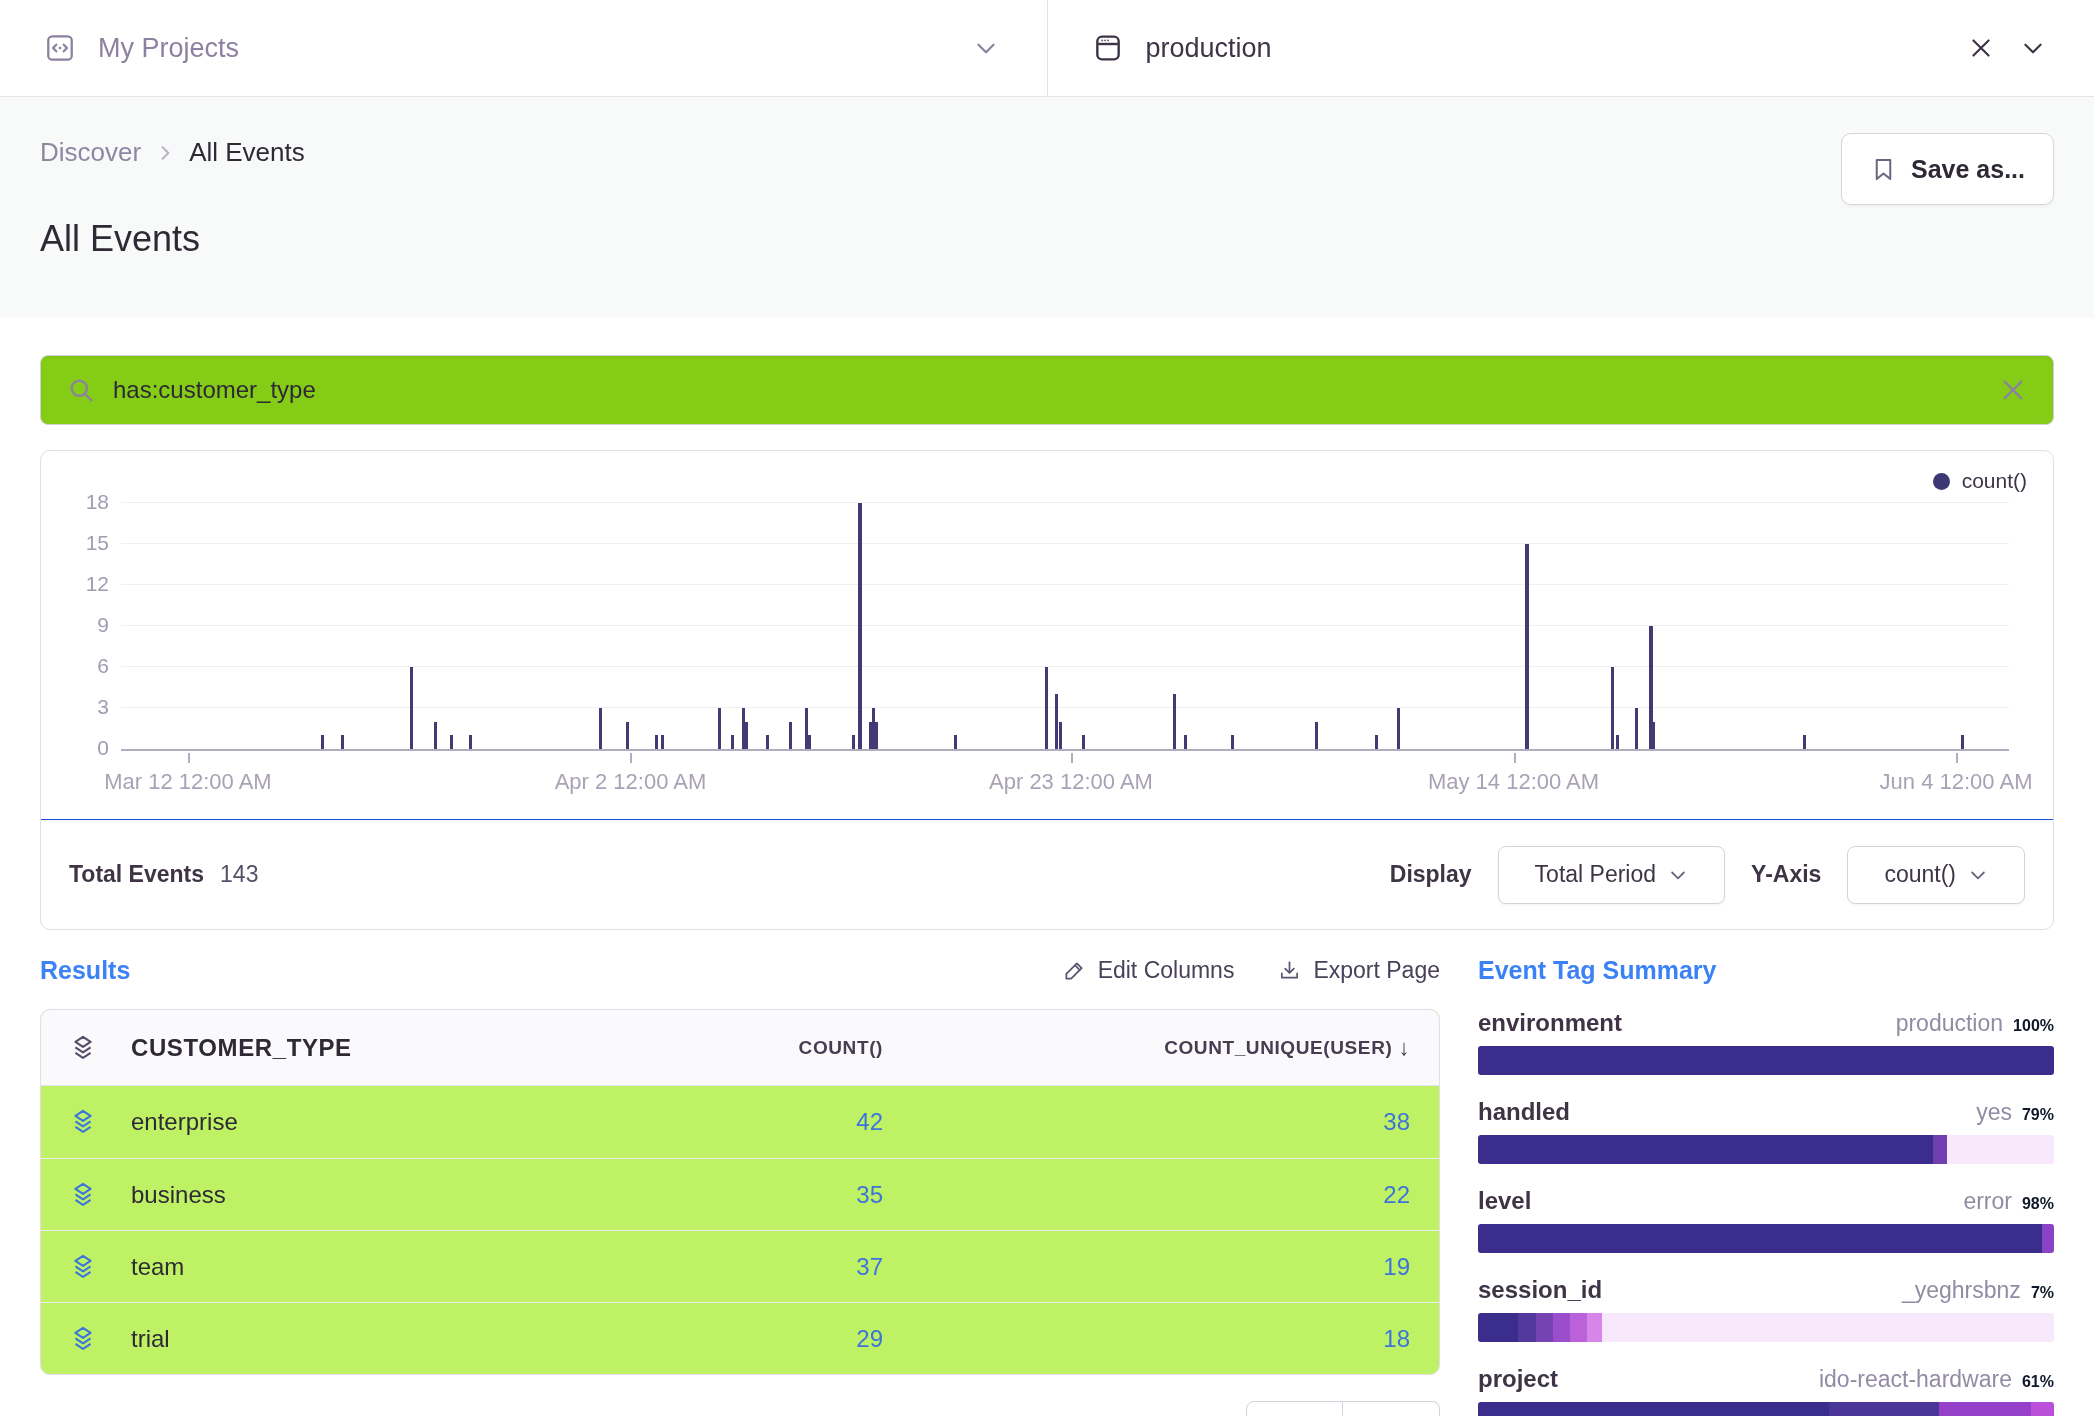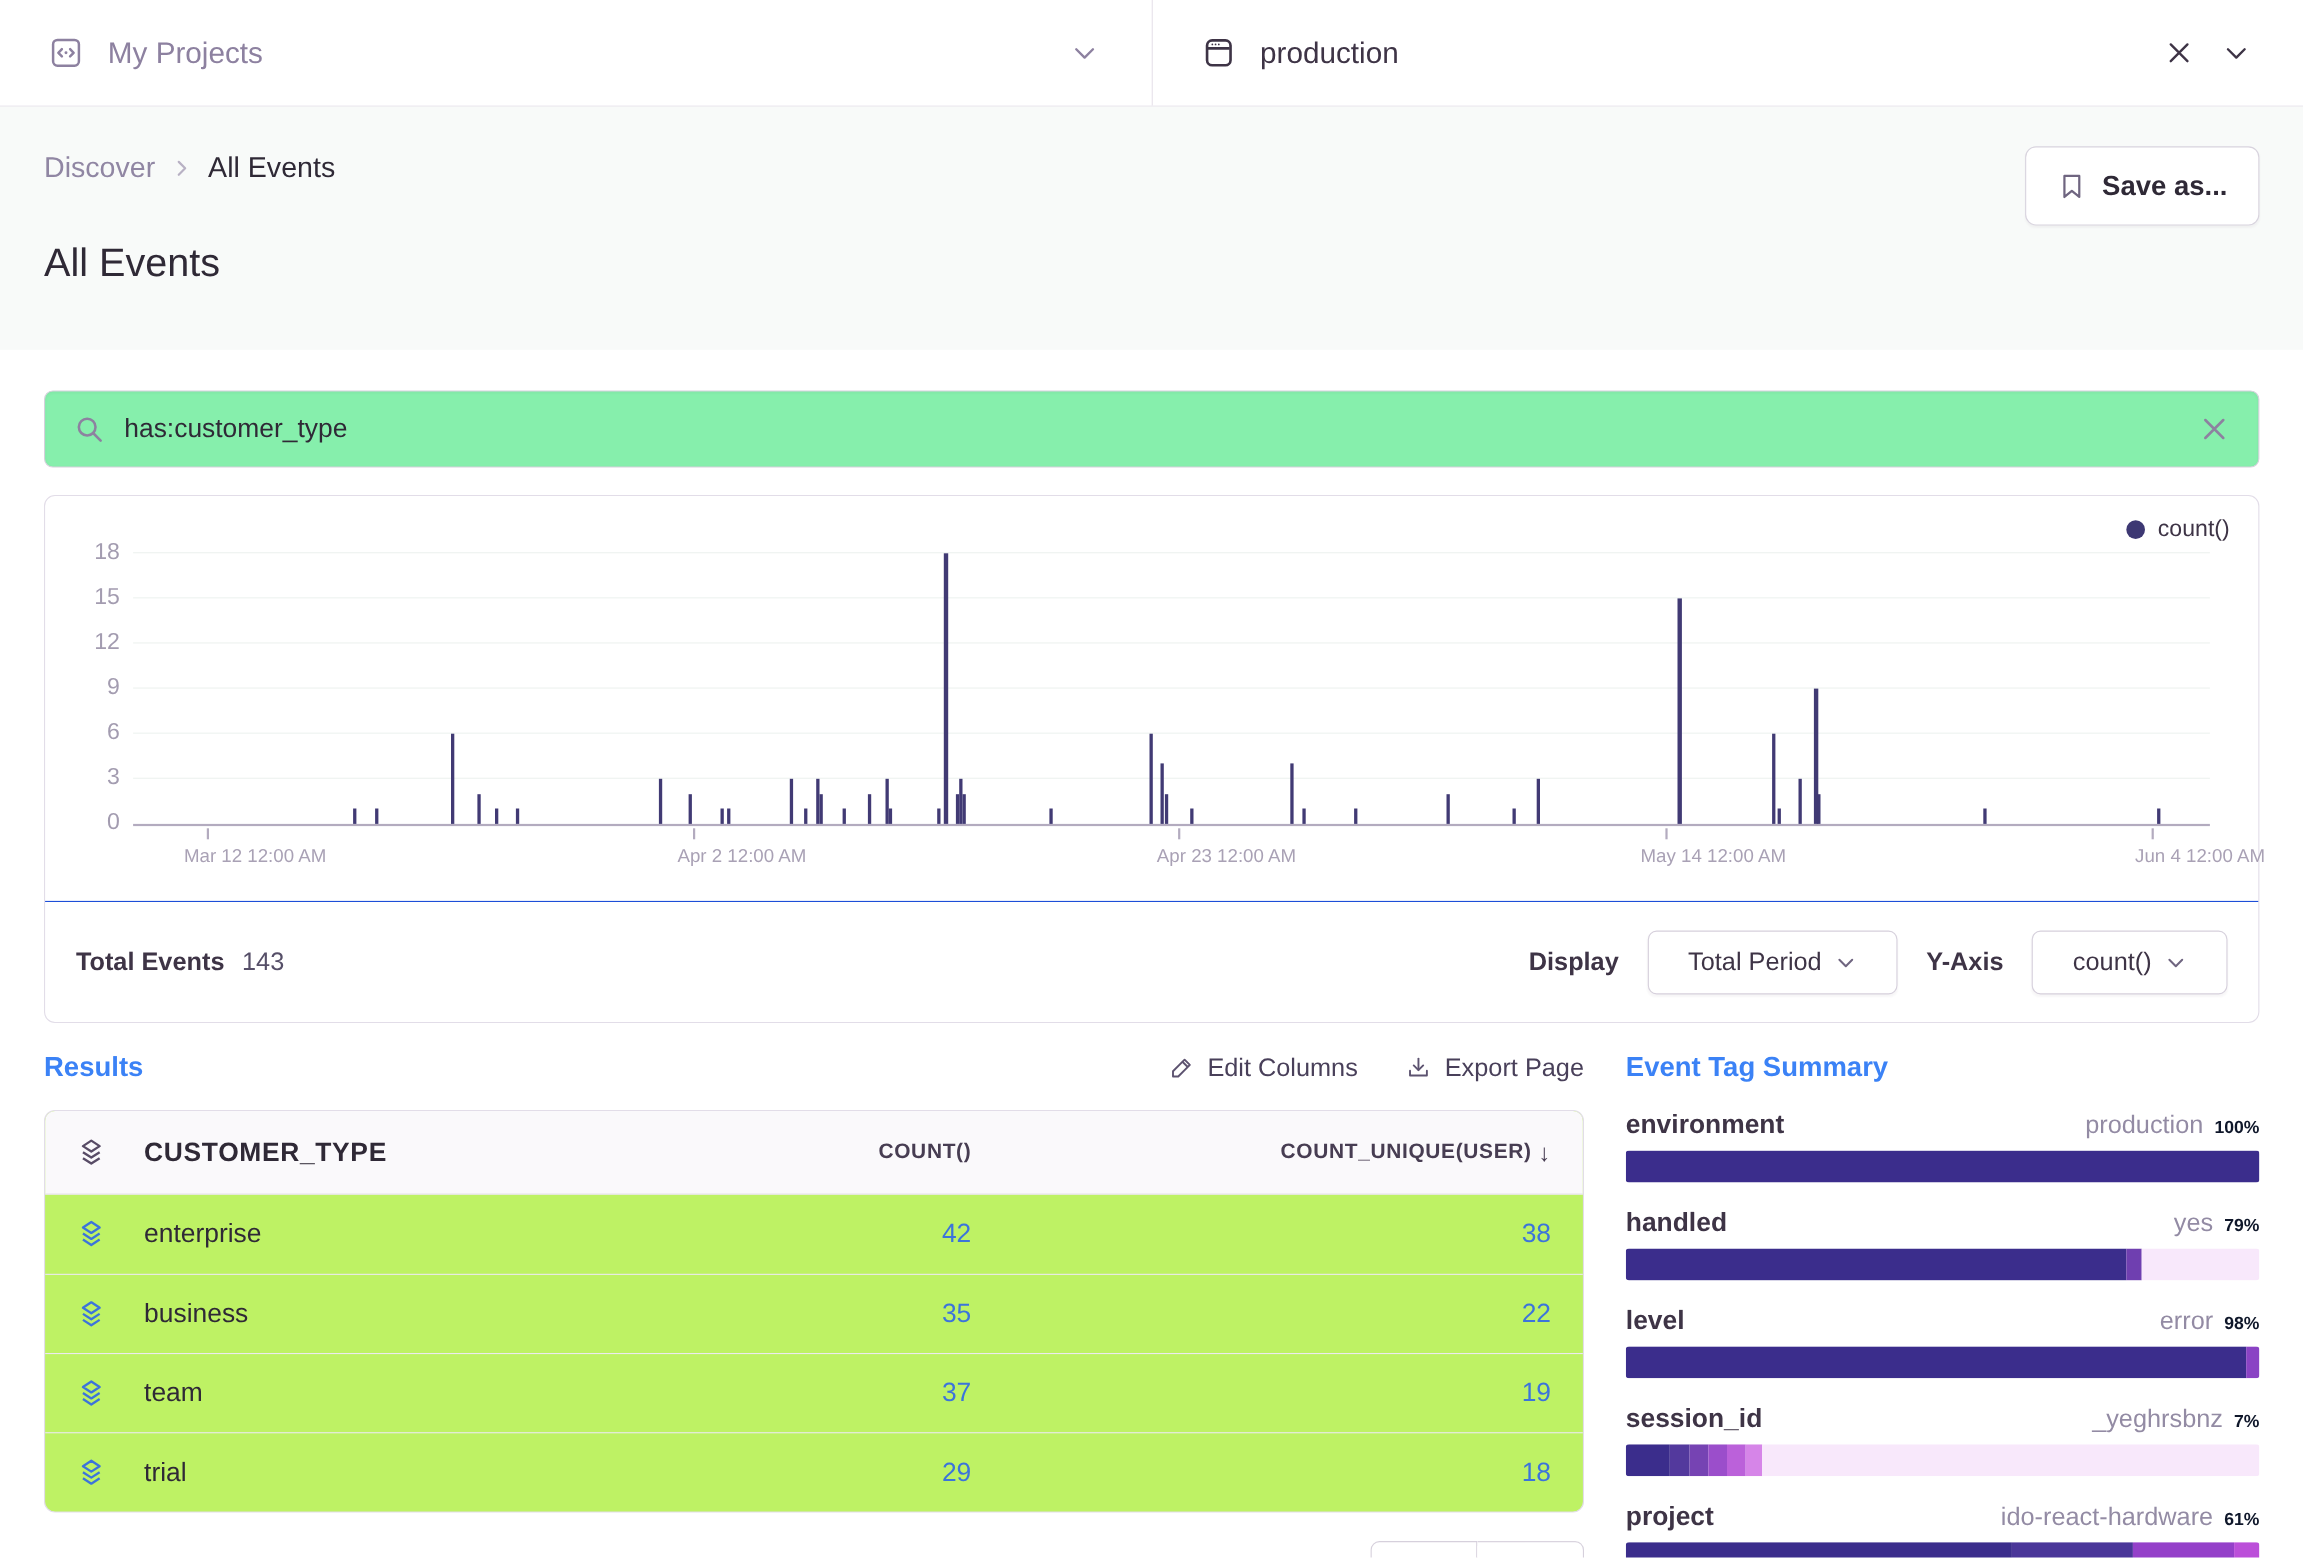--- a/index.html
+++ b/index.html
@@ -35,38 +35,38 @@
     display:flex; align-items:center; gap:14px; background:#fff;
     border:1px solid #d8d3de; border-radius:10px; font-size:25px; font-weight:700;
     color:#2f2936; box-shadow:0 2px 2px rgba(40,30,60,.04); cursor:pointer;
   }
   .saveas-btn svg { width:27px; height:27px; color:#6f6580; }
 
   
   .content { padding:37px 40px 0 40px; background:#fff; }
   .searchbar {
     display:flex; align-items:center; gap:18px; height:70px; padding:0 26px;
-    border:1px solid #d6d0dc; border-radius:8px; background:#86efac;
+    border:1px solid #d6d0dc; border-radius:8px; background:#84cc16;
     box-shadow:inset 0 1px 3px rgba(40,30,60,.05);
   }
   .searchbar svg { width:28px; height:28px; color:#8d81a0; flex:0 0 auto; }
   .search-text { flex:1 1 auto; font-size:24px; color:#2f2936; }
   .search-clear { color:#8d81a0; cursor:pointer; }
 
   
   .chart-panel { margin-top:25px; border:1px solid #e2dde8; border-radius:10px; background:#fff; height:480px; position:relative; }
   .legend { position:absolute; top:18px; right:26px; display:flex; align-items:center; gap:12px; font-size:21px; color:#3e3446; }
   .legend-dot { width:17px; height:17px; border-radius:50%; background:#3d3873; }
   .plot { position:absolute; left:80px; right:44px; top:52px; height:248px; border-bottom:2px solid #b3abbf; }
   .gridline { position:absolute; left:0; right:0; height:1px; background:#edf2ef; }
   .ylab { position:absolute; left:-72px; width:60px; text-align:right; font-size:21px; color:#a39cb0; transform:translateY(-50%); }
   .spike { position:absolute; bottom:0; background:#413a74; }
   .xaxis { position:absolute; left:80px; right:44px; top:302px; height:50px; }
   .xtick { position:absolute; top:0; width:2px; height:10px; background:#b3abbf; }
-  .xlab { position:absolute; top:16px; transform:translateX(-50%); font-size:17px; color:#a9a1b5; white-space:nowrap;margin-left:44px; }
+  .xlab { position:absolute; top:16px; transform:translateX(-50%); font-size:22px; color:#a9a1b5; white-space:nowrap; }
   .chart-footer {
     position:absolute; left:0; right:0; bottom:0; height:110px;
     border-top:1px solid #1d4ed8; display:flex; align-items:center; padding:0 28px;
   }
   .total-label { font-size:23px; font-weight:700; color:#3e3446; }
   .total-value { font-size:23px; color:#564f68; margin-left:16px; }
   .footer-right { margin-left:auto; display:flex; align-items:center; gap:26px; }
   .ctl-label { font-size:23px; font-weight:700; color:#3e3446; }
   .dd-btn {
     height:58px; padding:0 36px; display:flex; align-items:center; gap:12px;

